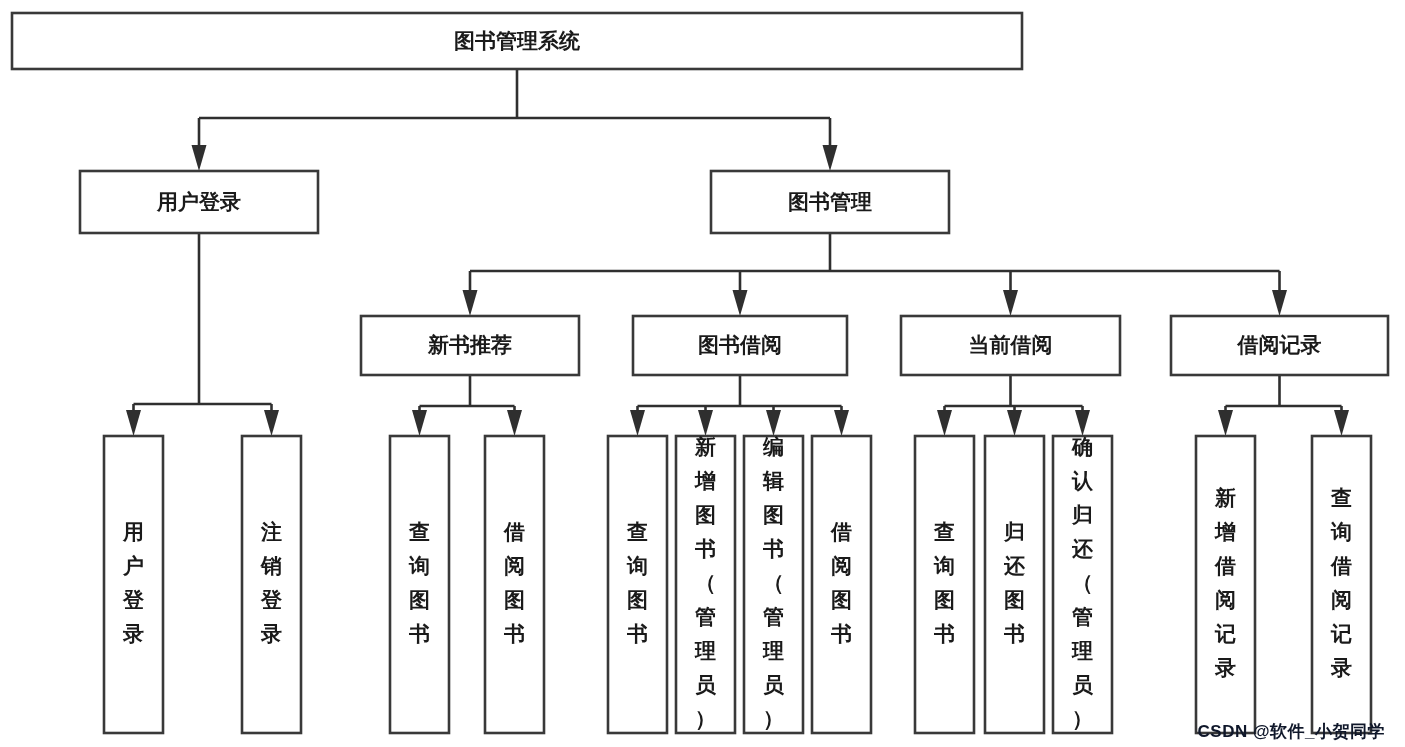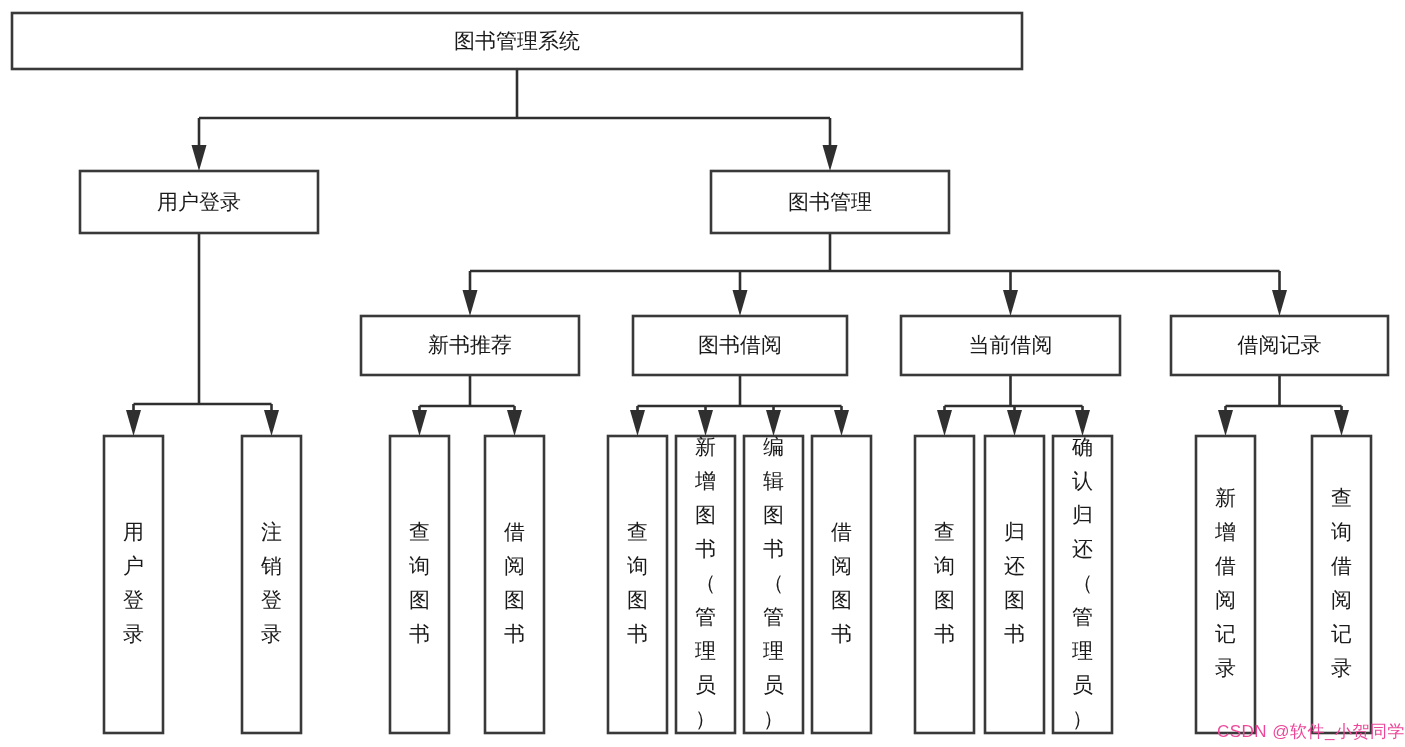--- a/index.html
+++ b/index.html
@@ -12,20 +12,21 @@
     width: 1405px;
     height: 747px;
     font-family: "Liberation Sans", "DejaVu Sans", sans-serif;
     overflow: hidden;
   }
   #diagram-root {
     position: relative;
     width: 1405px;
     height: 747px;
     background: #ffffff;
+    font-weight: bold;
   }
   svg#diagram-svg {
     position: absolute;
     left: 0;
     top: 0;
     width: 1405px;
     height: 747px;
     display: block;
   }
   .node-box {
@@ -47,25 +48,25 @@
     stroke-width: 2.6;
     fill: none;
     stroke-linecap: butt;
   }
   .arrow-head {
     fill: #2f2f2f;
     stroke: none;
   }
   .watermark {
     position: absolute;
-    right: 0;
+    right: 20px;
     bottom: 4px;
     font-family: "Liberation Sans", "DejaVu Sans", sans-serif;
     font-size: 17px;
-    color: #ec4899;
+    color: #0f172a;
     letter-spacing: 0.5px;
     white-space: nowrap;
     user-select: none;
   }
 </style>
 </head>
 <body>
 
 <div id="diagram-root">
   <svg id="diagram-svg" viewBox="0 0 1405 747">

